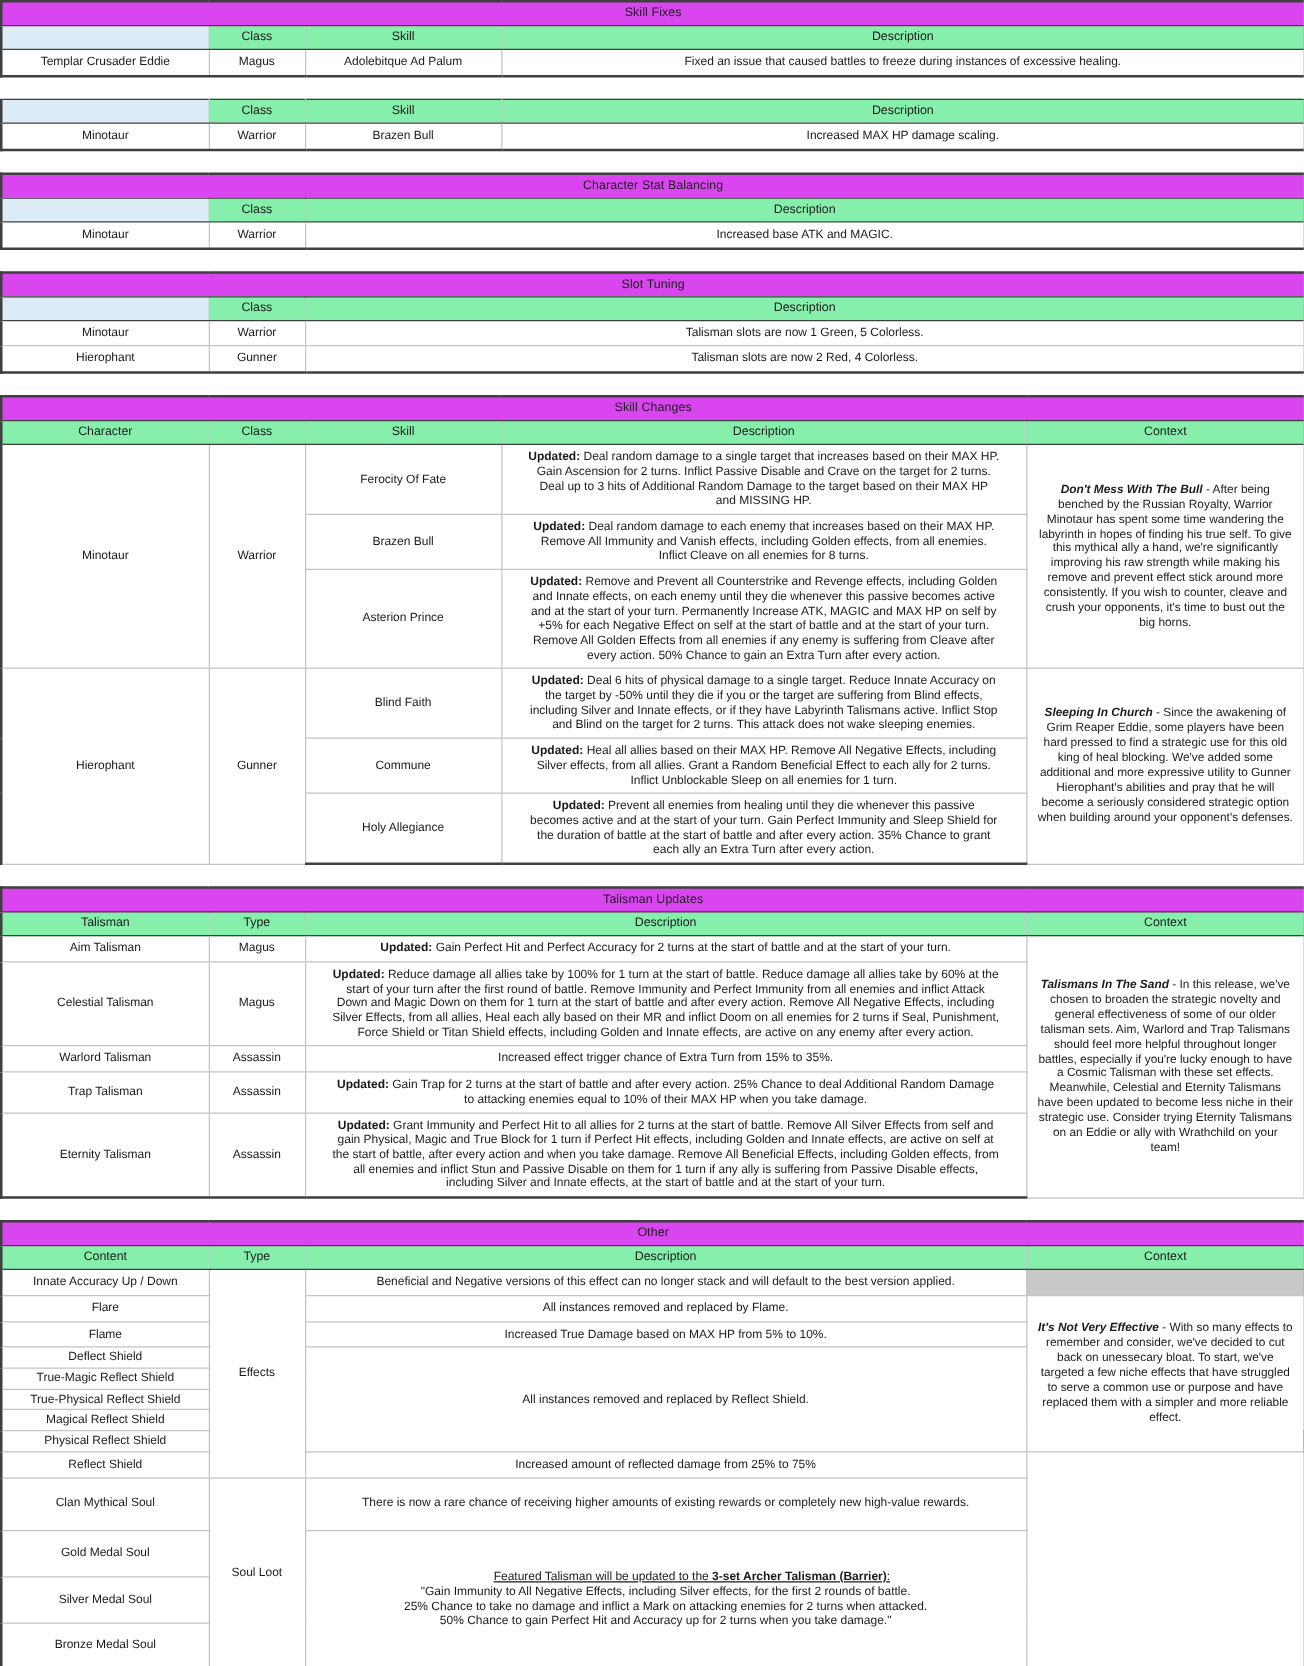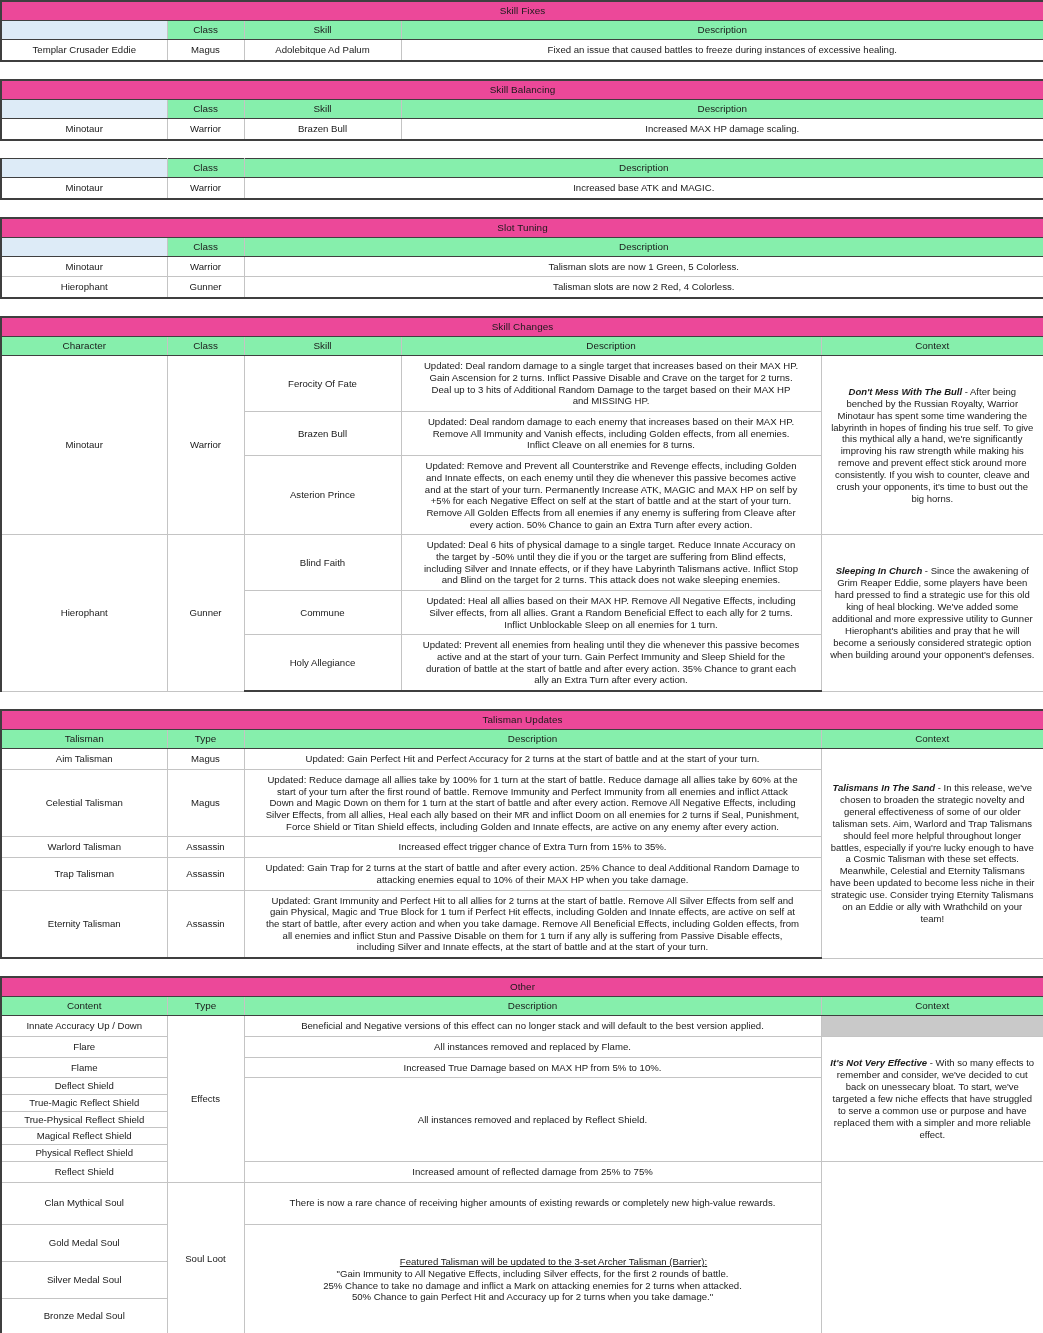--- a/index.html
+++ b/index.html
@@ -23,21 +23,21 @@
   }
   table.sec td, table.sec th {
     border: 1px solid #c4c4c4;
     padding: 2px 3px;
     vertical-align: middle;
     text-align: center;
     font-weight: normal;
   }
   
   .sectitle {
-    background: #ec4899;
+    background: #d946ef;
     font-weight: bold;
     font-size: 9.9px;
     border: 1px solid #3f3f3f !important;
     border-left: 2px solid #3f3f3f !important;
     border-right: 2px solid #3f3f3f !important;
     border-top: 2px solid #3f3f3f !important;
     padding: 3px 2px !important;
     letter-spacing: .1px;
   }
   
@@ -50,21 +50,21 @@
     padding: 3px 2px !important;
   }
   .colhdr.blank { background: #ddebf7; }
   .colhdr.edge-l { border-left: 2px solid #3f3f3f !important; }
   .colhdr.edge-r { border-right: 2px solid #3f3f3f !important; }
   td.edge-l { border-left: 2px solid #3f3f3f !important; }
   td.edge-r { border-right: 2px solid #3f3f3f !important; }
   tr.lastrow td { border-bottom: 2px solid #3f3f3f !important; }
 
   .desc { text-align: center; padding: 4px 21px !important; }
-  .desc b { font-weight: normal; text-align: right; }
+  .desc b { font-weight: bold; text-align: right; }
   .ctx {
     text-align: center;
     padding: 16px 8px !important;
     font-size: 9.5px;
     line-height: 1.25;
   }
   .ctx i { font-weight: bold; font-style: italic; }
   .gray { background: #c9c9c9; }
   .u { text-decoration: underline; margin-left: 42px; }
 
@@ -132,23 +132,20 @@
     </table>
 
   <table class="sec">
     <colgroup>
         <col class="s-name">
         <col class="s-class">
         <col class="s-skill">
         <col class="s-desc2">
       </colgroup>
     <tbody>
-        <tr>
-      <td class="sectitle" colspan="4">Skill Balancing</td>
-    </tr>
     <tr>
       <td class="colhdr blank edge-l"></td>
       <td class="colhdr">Class</td>
       <td class="colhdr">Skill</td>
       <td class="colhdr edge-r">Description</td>
     </tr>
     <tr class="lastrow">
       <td class="edge-l">Minotaur</td>
       <td>Warrior</td>
       <td>Brazen Bull</td>
@@ -165,20 +162,23 @@
       </tbody>
     </table>
 
   <table class="sec">
     <colgroup>
         <col class="b-name">
         <col class="b-class">
         <col class="b-desc">
       </colgroup>
     <tbody>
+        <tr>
+      <td class="sectitle" colspan="3">Character Stat Balancing</td>
+    </tr>
     <tr>
       <td class="colhdr blank edge-l"></td>
       <td class="colhdr">Class</td>
       <td class="colhdr edge-r">Description</td>
     </tr>
     <tr class="lastrow">
       <td class="edge-l">Minotaur</td>
       <td>Warrior</td>
       <td class="desc edge-r">Increased base ATK and MAGIC.</td>
     </tr>

